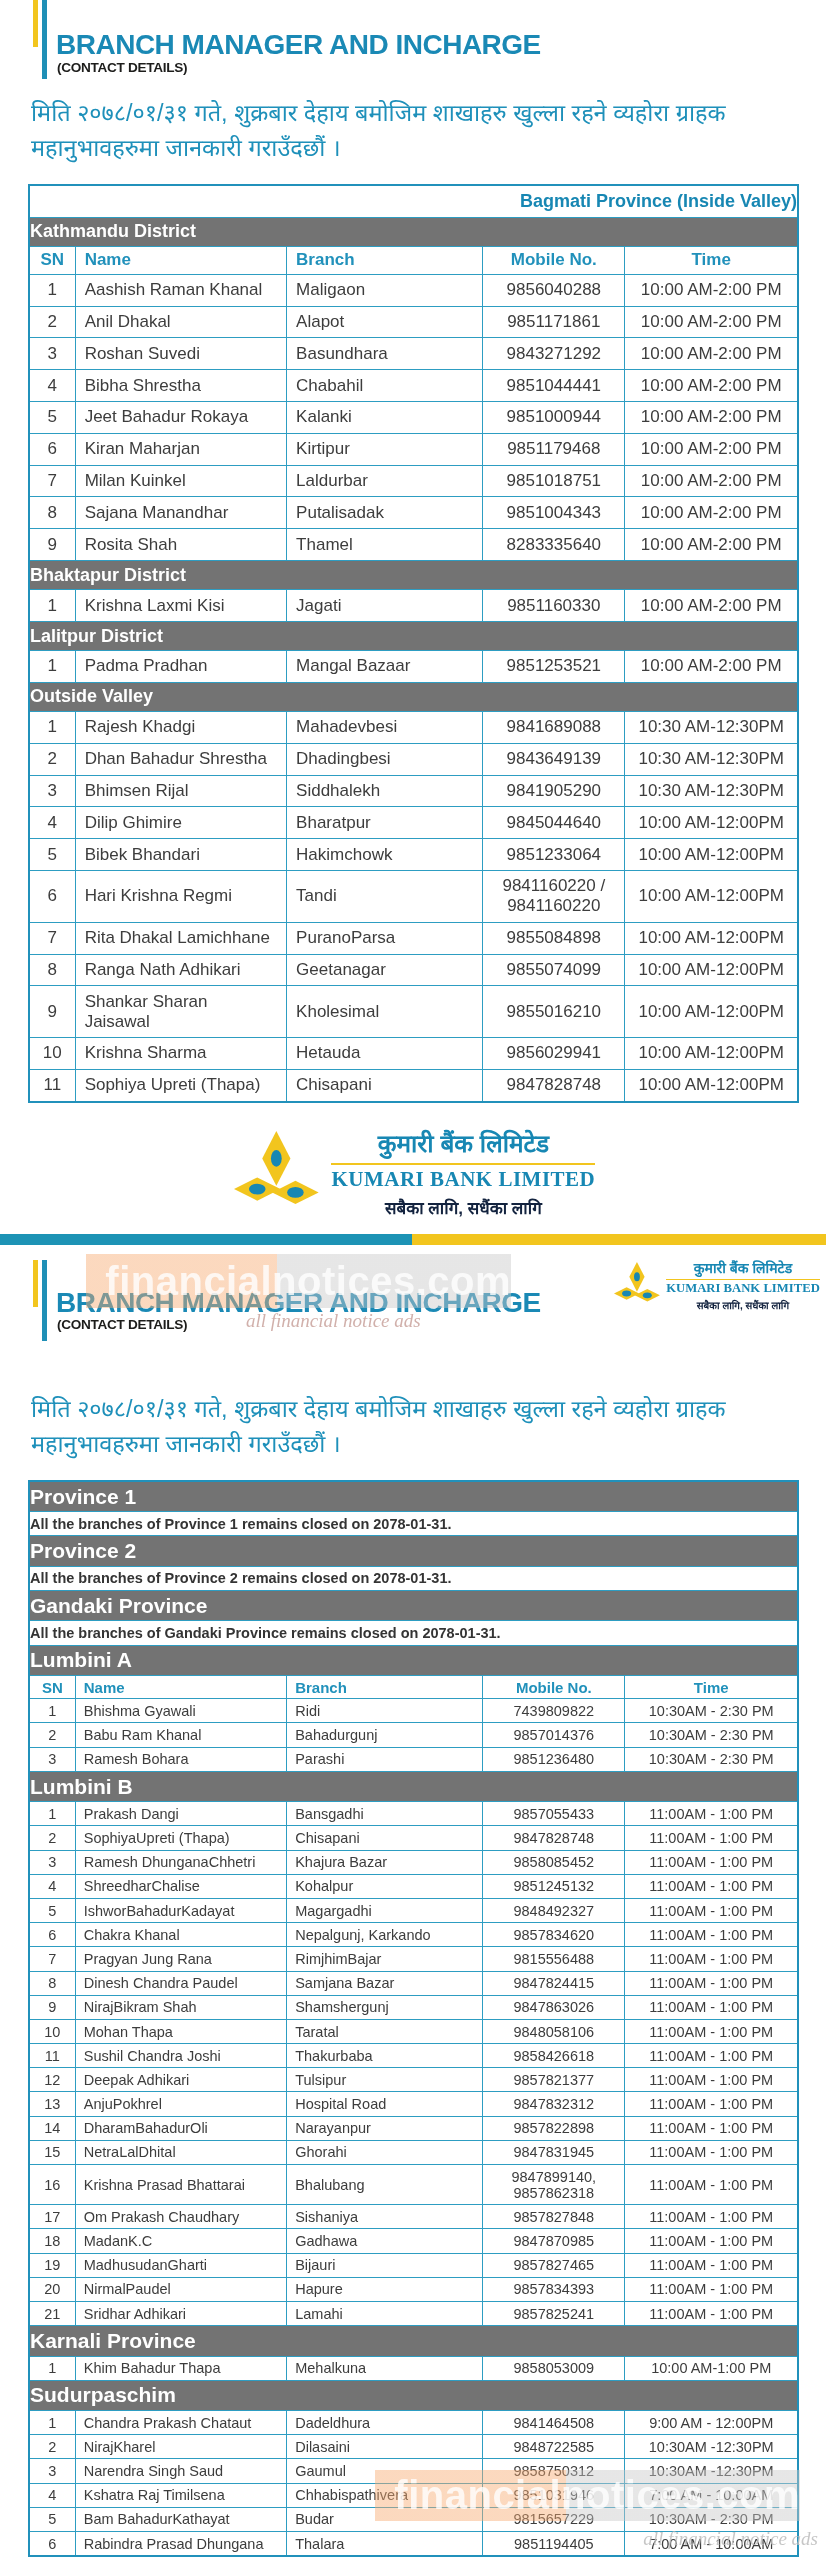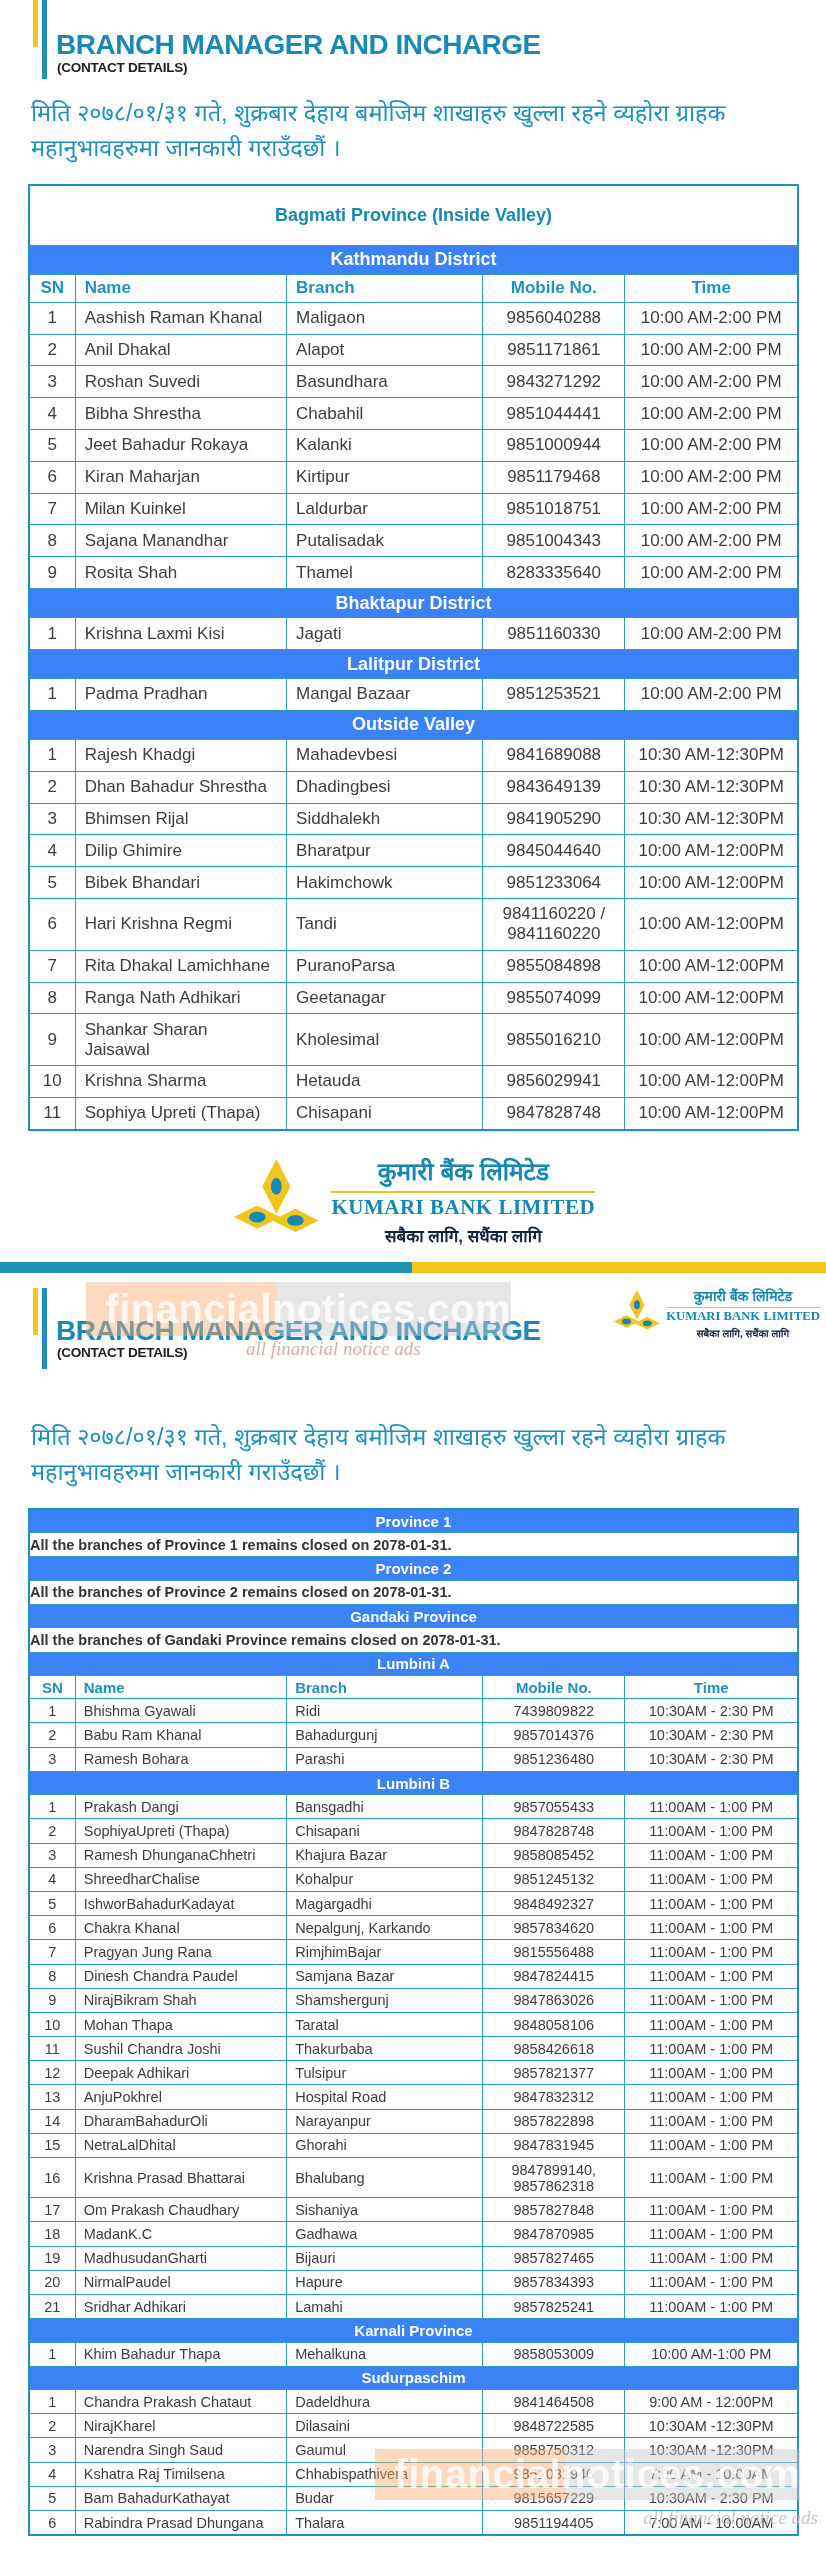--- a/index.html
+++ b/index.html
@@ -23,33 +23,33 @@
   .p1-head .subtitle{top:60px;}
   .p2-head .title{top:42px;}
   .p2-head .subtitle{top:72px;}
   .intro{margin:11px 31px 0 31px;color:#1e90ba;font-size:23.5px;line-height:1.48;font-weight:500;}
 
   
   table.tbl{width:771px;margin:18px auto 0 auto;border-collapse:collapse;border:2.3px solid #2191bb;background:#fff;}
   table.tbl td{border:1.4px solid #2d9dc2;vertical-align:middle;}
   col.col0{width:6%;} col.col1{width:27.5%;} col.col2{width:25.5%;} col.col3{width:18.5%;} col.col4{width:22.5%;}
   tr.prov td{color:#1787b3;font-weight:700;text-align:center;background:#fff;}
-  tr.band td{background:#3b82f6;color:#ffffff;font-weight:700;text-align:center;}
+  tr.band td{background:#737373;color:#ffffff;font-weight:700;text-align:left;}
   tr.colhdr td{color:#2191bb;font-weight:700;background:#fff;}
   tr.notice td{color:#343434;font-weight:700;text-align:left;}
   td.c0,td.c3,td.c4{text-align:center;}
   td.c1,td.c2{text-align:left;padding-left:11px;}
   tr.row td{color:#3d3d3d;}
   
-  .p1t tr.prov td{font-size:18px;padding:19px 0;}
+  .p1t tr.prov td{font-size:18px;padding:5px 0;text-align:right;}
   .p1t tr.band td{font-size:18px;padding:3.6px 0;}
   .p1t tr.colhdr td{font-size:17px;padding:3.6px 9px;}
   .p1t tr.row td{font-size:17px;padding:5.4px 9px;}
   
-  .p2t tr.band td{font-size:15px;padding:2.7px 0;}
+  .p2t tr.band td{font-size:21px;padding:2.7px 0;}
   .p2t tr.colhdr td{font-size:15px;padding:2.7px 8.1px;}
   .p2t tr.notice td{font-size:14.5px;padding:3.6px 0;}
   .p2t tr.row td{font-size:14.5px;padding:3.6px 8.1px;}
 
   
   .logo{display:flex;justify-content:center;align-items:center;gap:12.7px;margin:23.5px 0 14.5px 0;}
   .logo-txt{text-align:center;}
   .logo .np{color:#1787b3;font-weight:700;font-size:24.4px;border-bottom:2.3px solid #f2c51e;padding-bottom:3.6px;}
   .logo .en{color:#1787b3;font-family:"Liberation Serif",serif;font-weight:700;font-size:21px;letter-spacing:0.5px;margin-top:2.7px;}
   .logo .tag{color:#13233f;font-size:17px;font-weight:700;margin-top:3.6px;}

